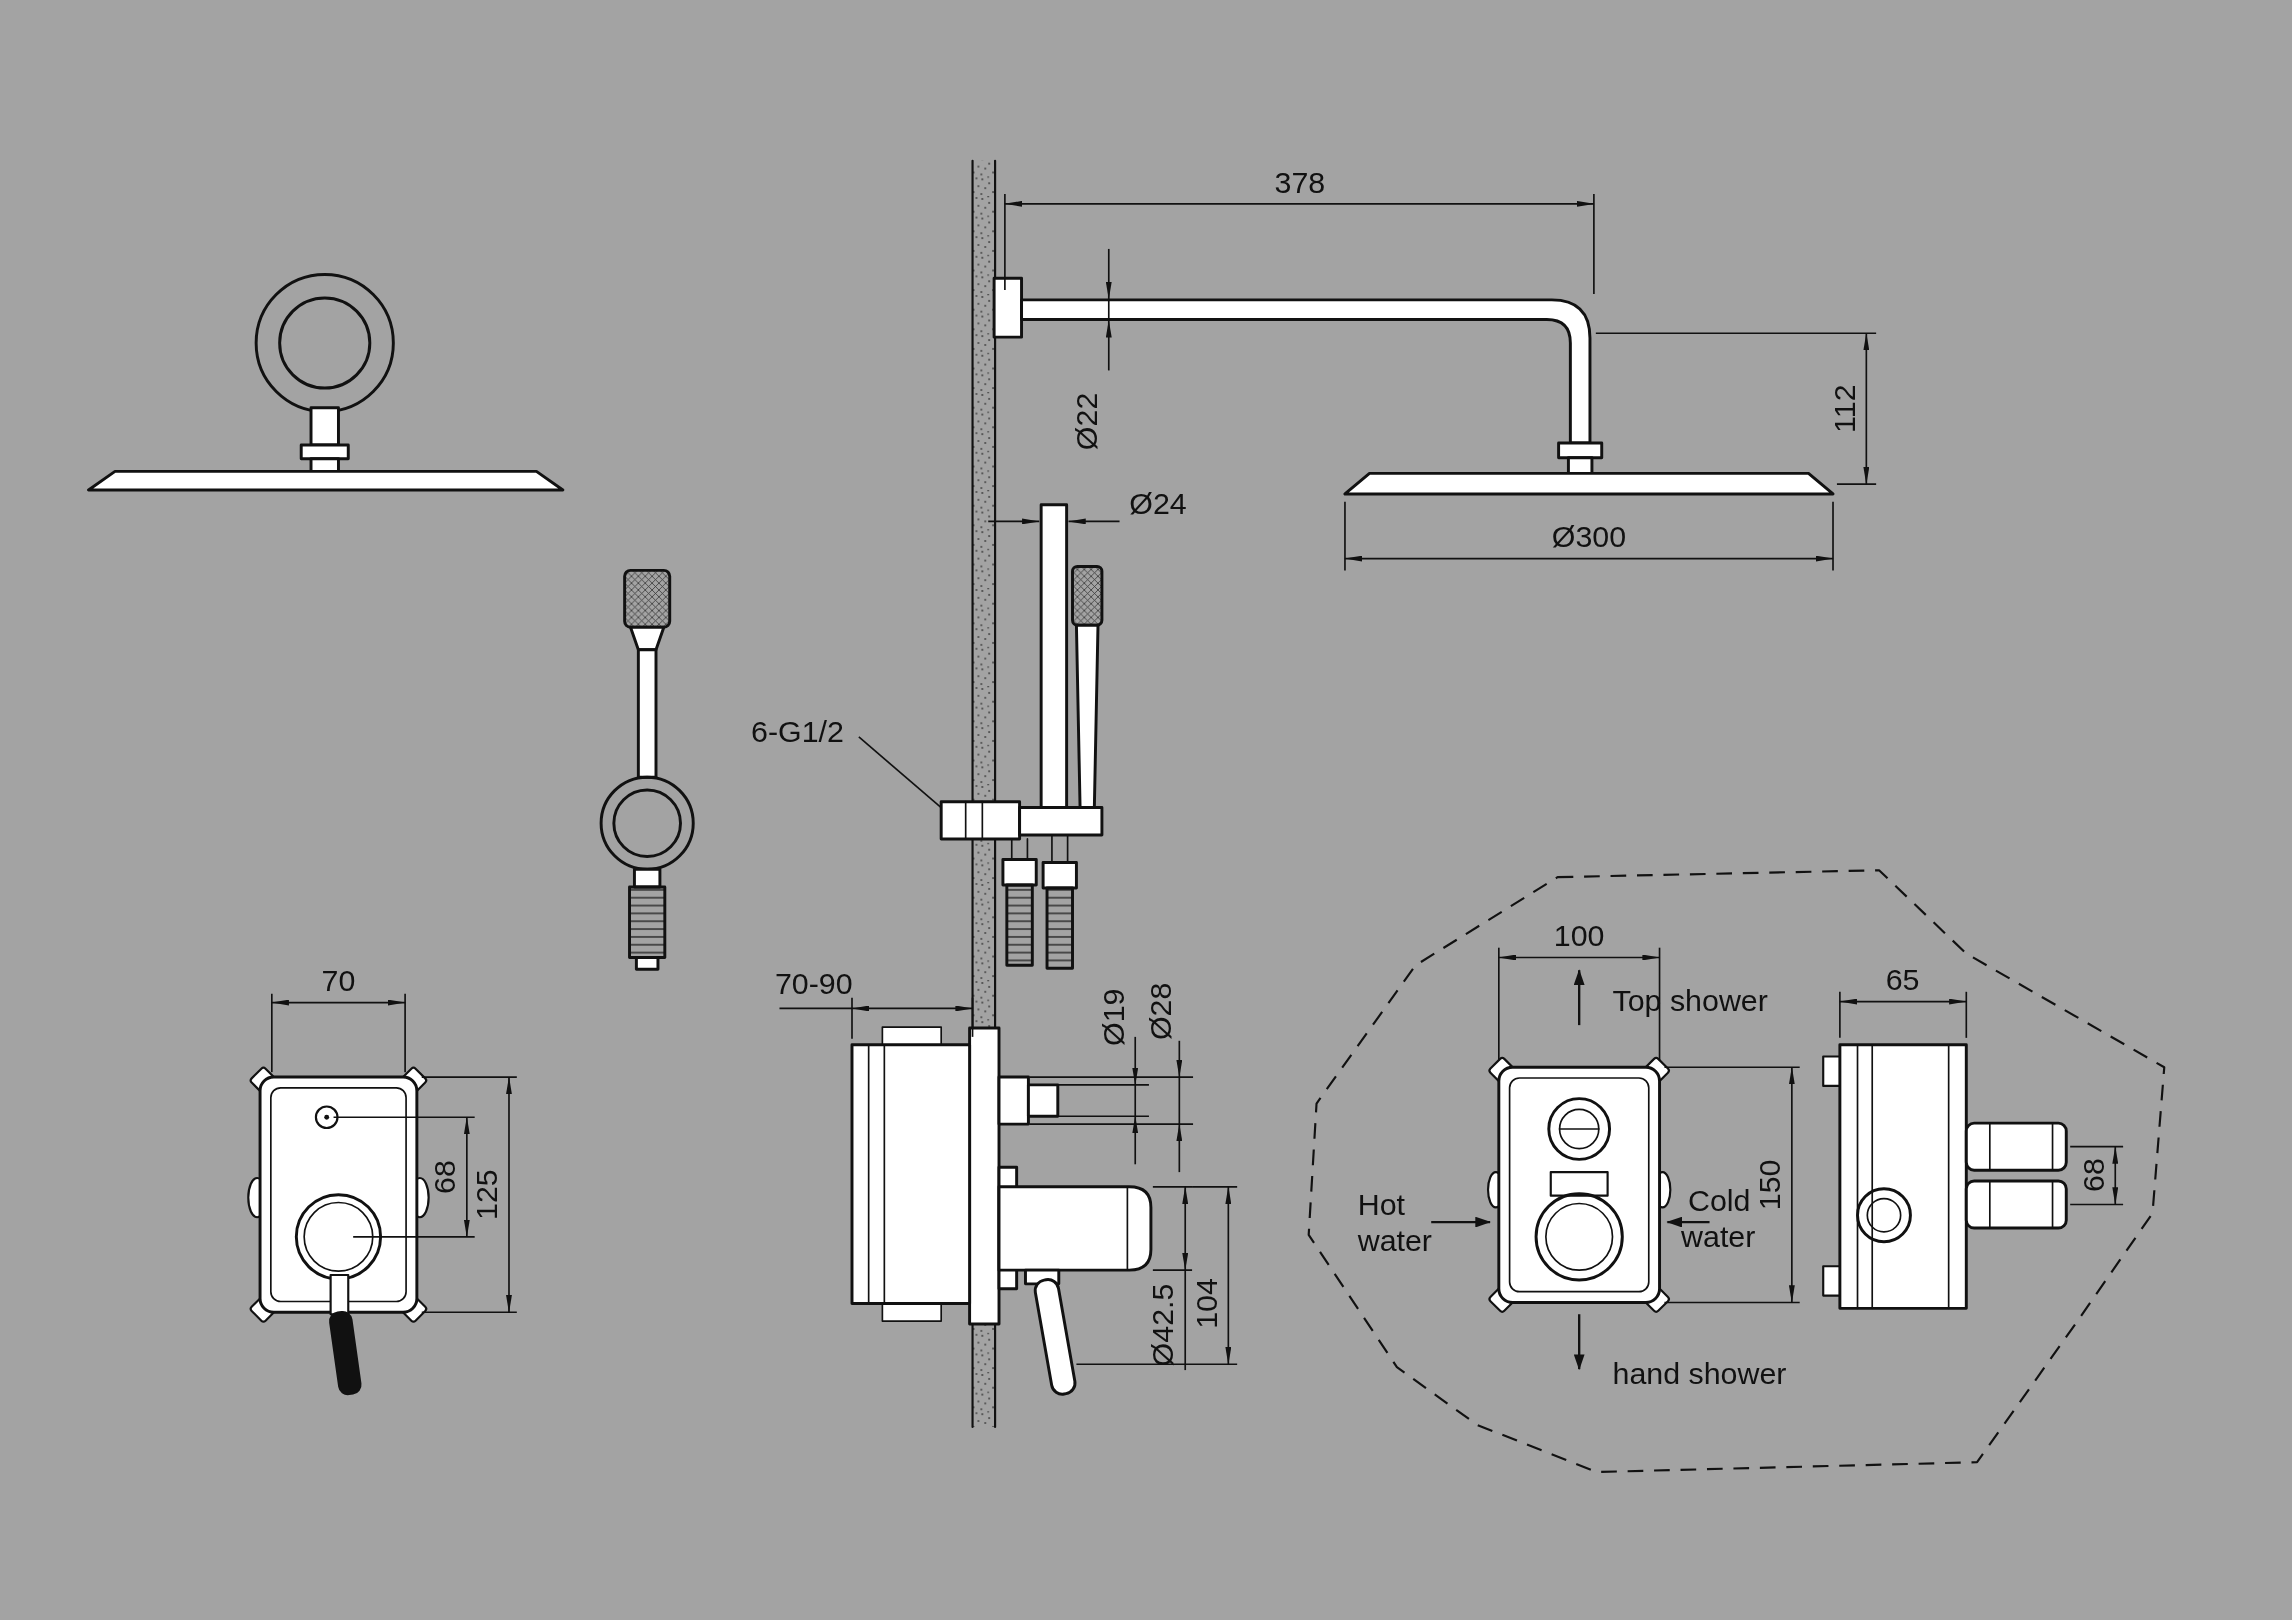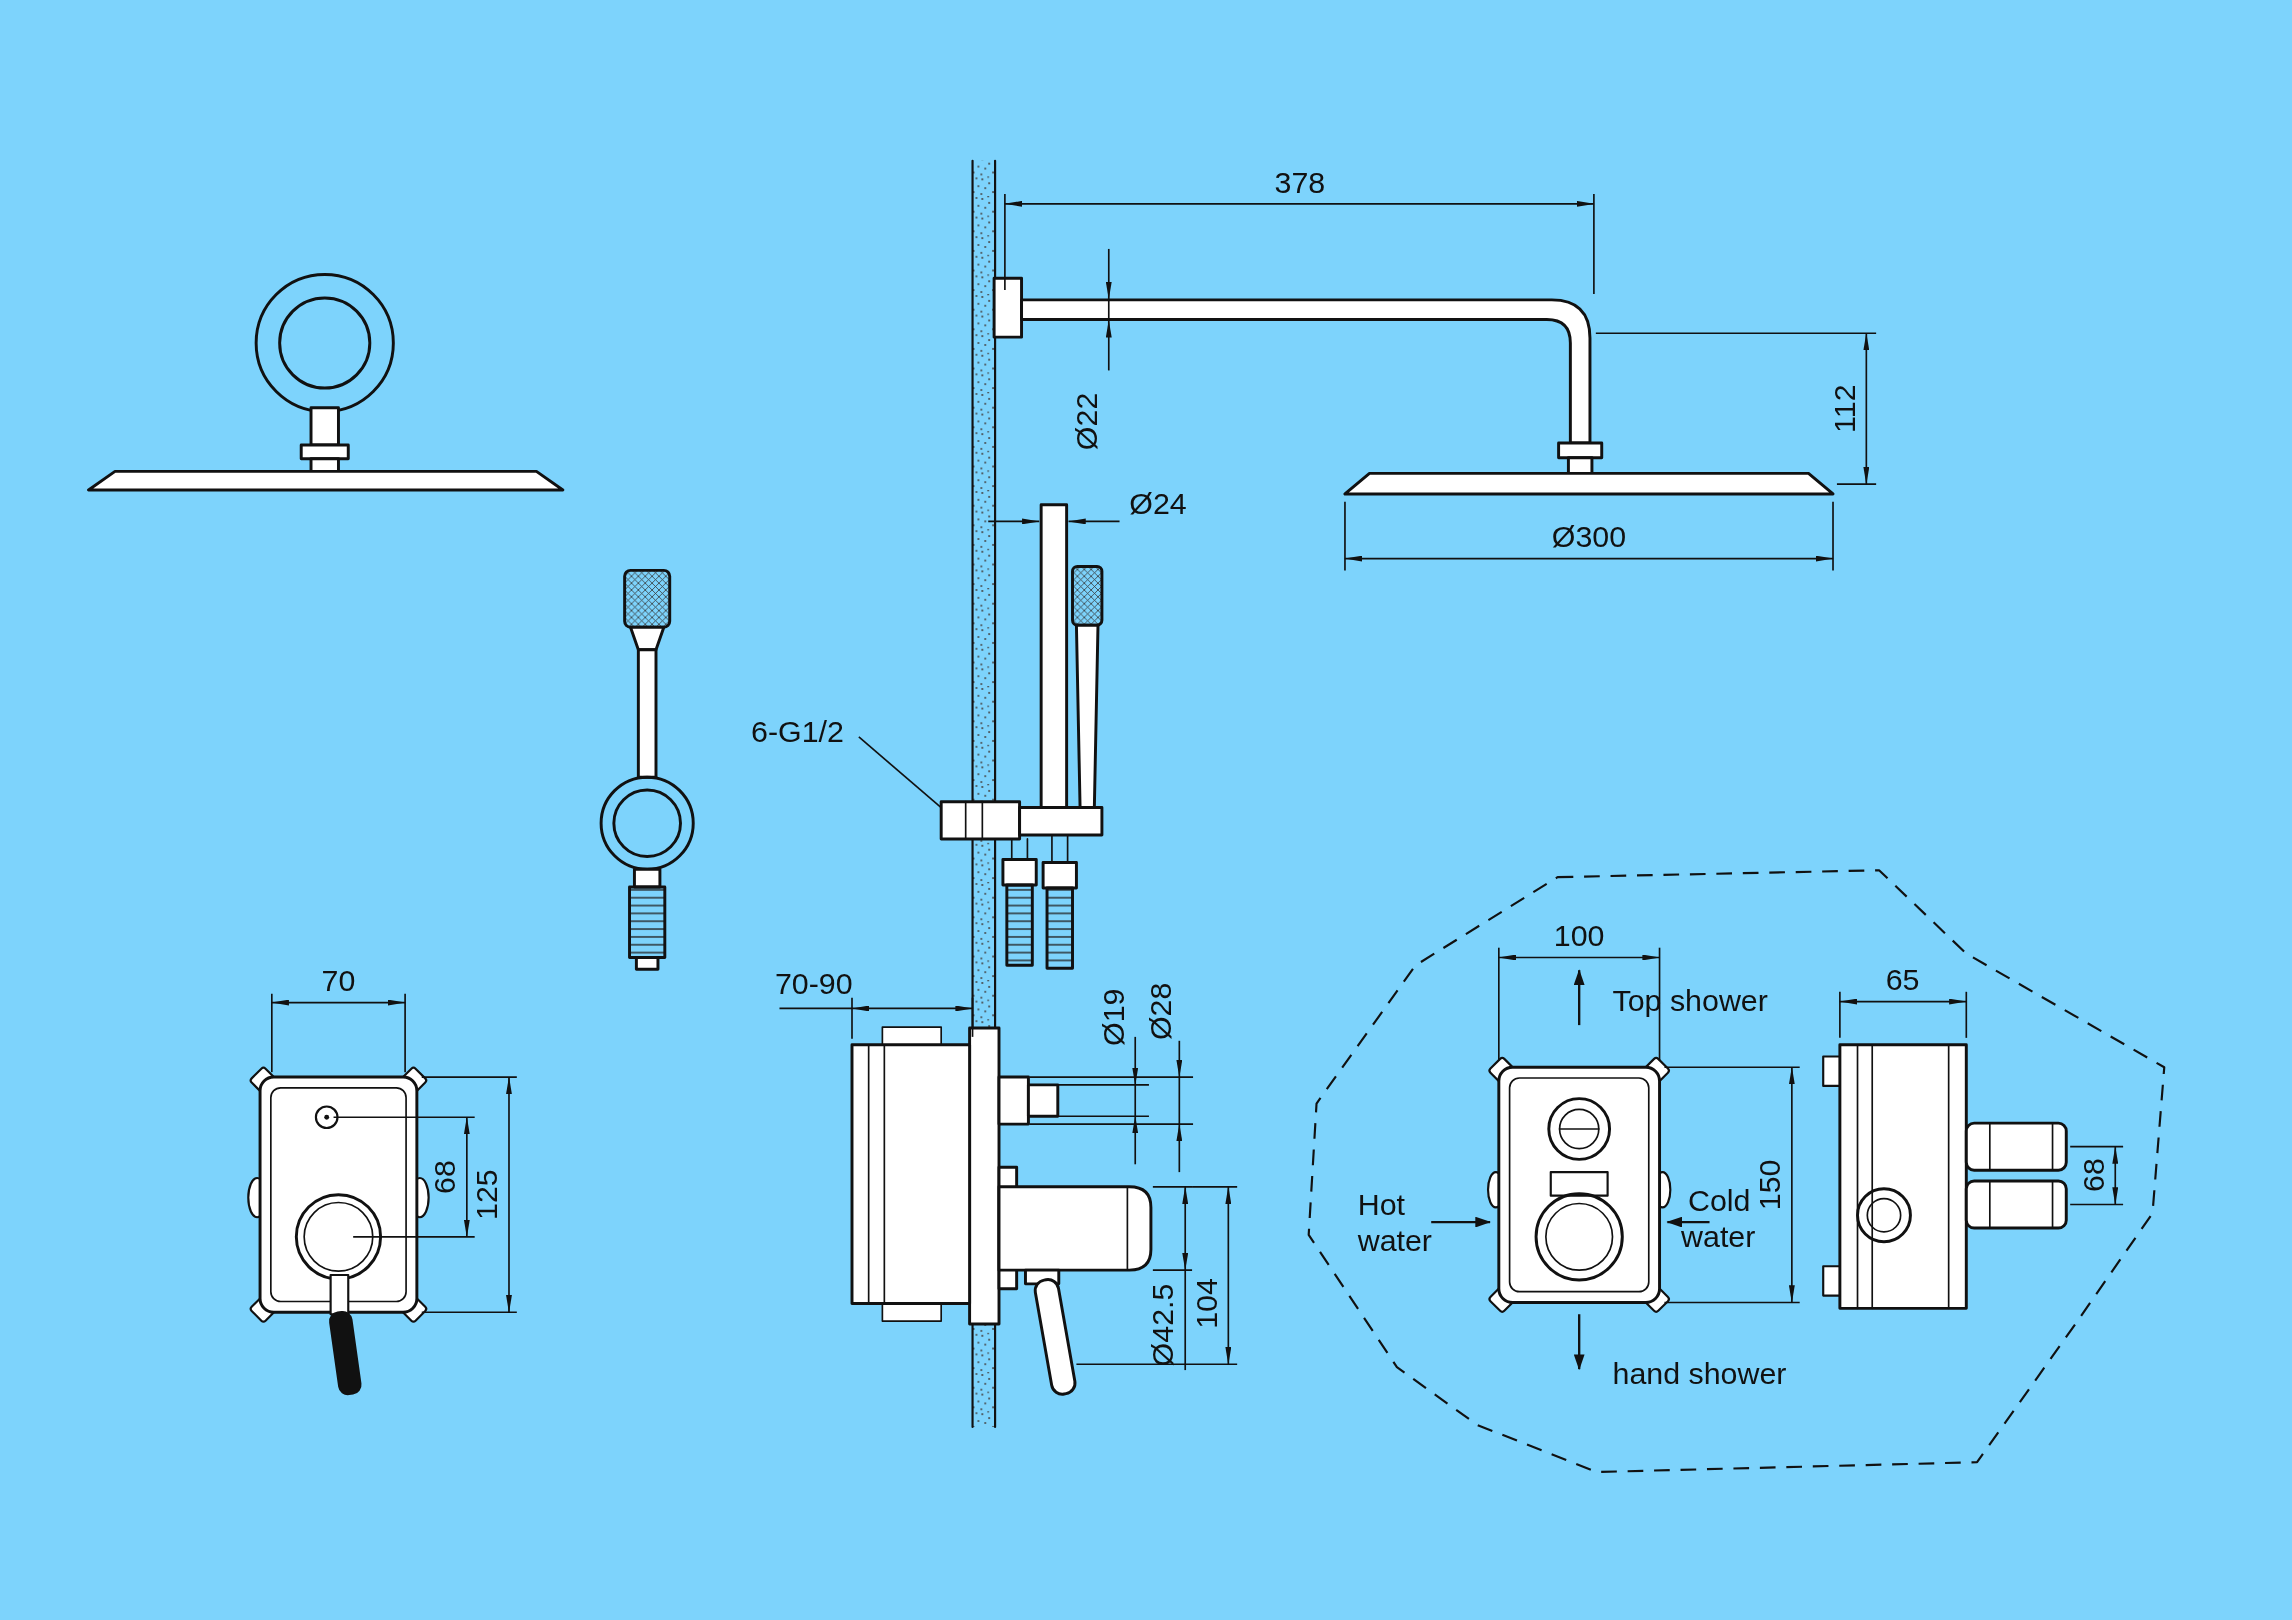--- a/index.html
+++ b/index.html
@@ -1,16 +1,16 @@
 <!DOCTYPE html>
 <html><head>
 <meta charset="utf-8">
 <style>
   html,body{margin:0;padding:0;background:#fff;}
-  .stage{width:2293px;height:1620px;background:#7dd3fc;position:relative;}
+  .stage{width:2293px;height:1620px;background:#a3a3a3;position:relative;}
   svg{display:block;}
   .draw{stroke:#111;stroke-width:3;fill:none;stroke-linejoin:round;stroke-linecap:round;}
   .fw{fill:#fff;}
   .fk{fill:url(#knurl);}
   .ft{fill:url(#threads);}
   .thin{stroke-width:1.7;}
   .med{stroke-width:2.2;}
   .blk{fill:#111;stroke:none;}
   .dim{stroke:#111;stroke-width:1.7;fill:none;}
   .flow{stroke:#111;stroke-width:2.4;fill:none;}

